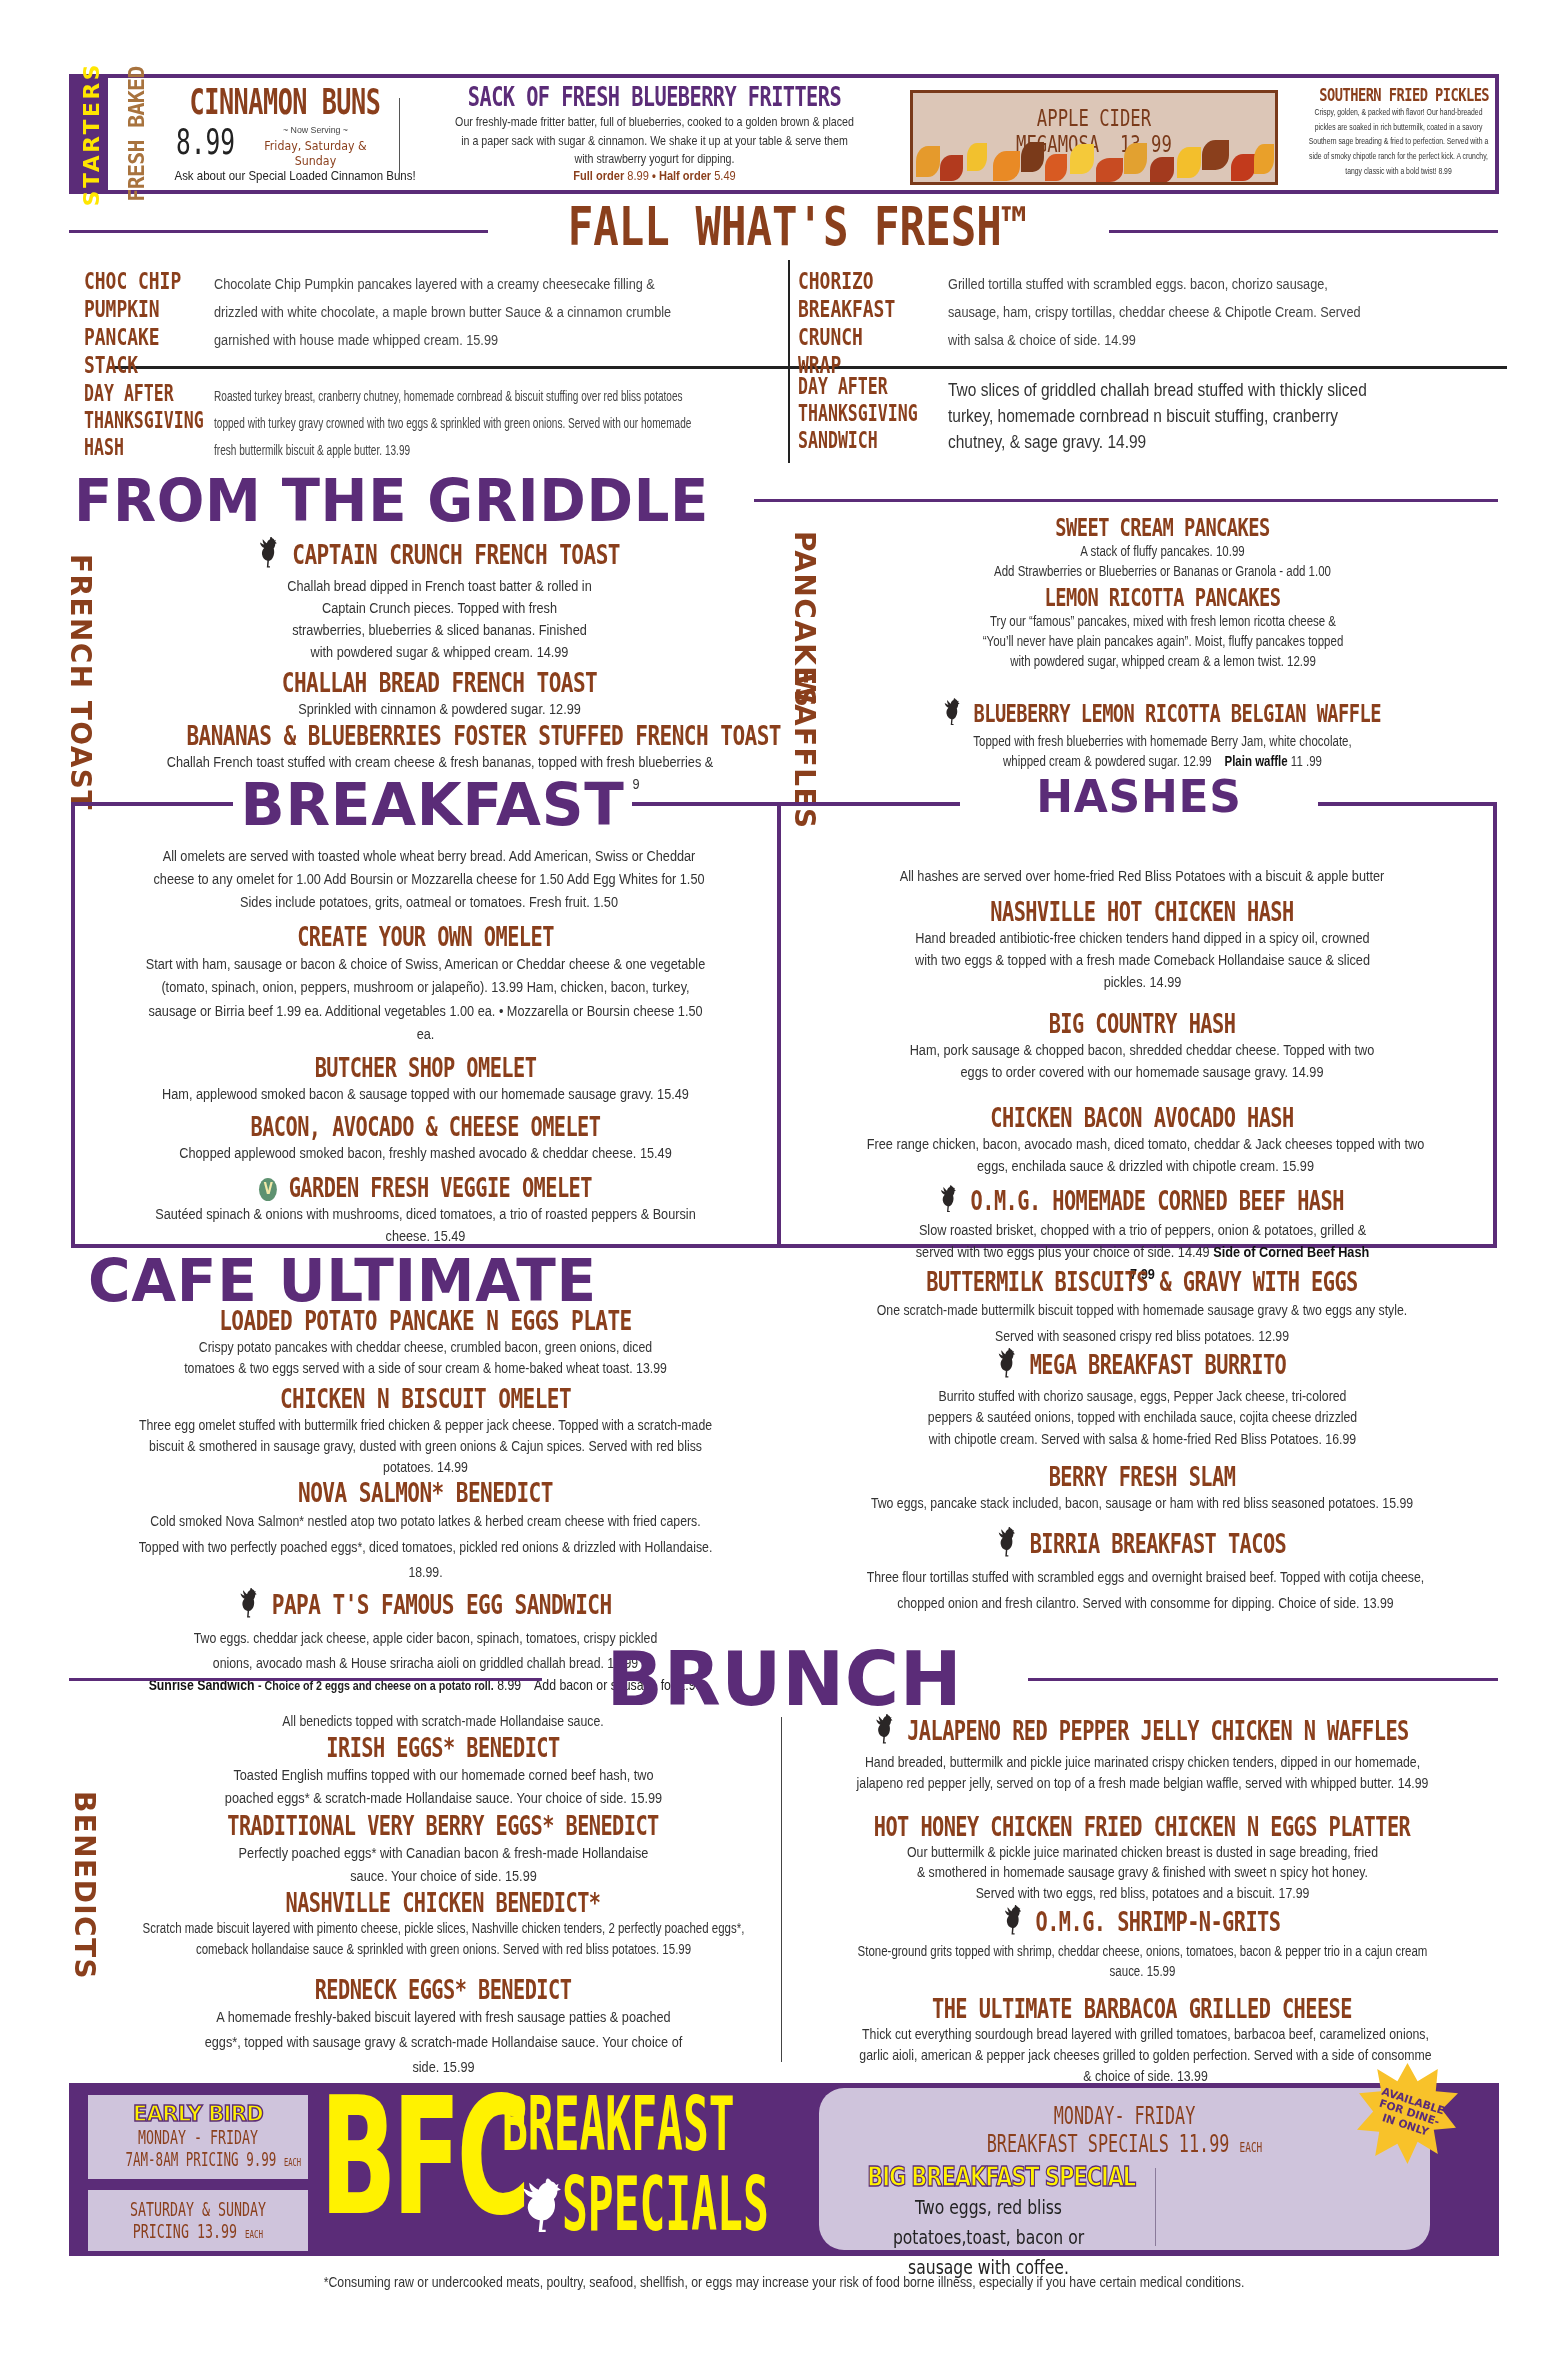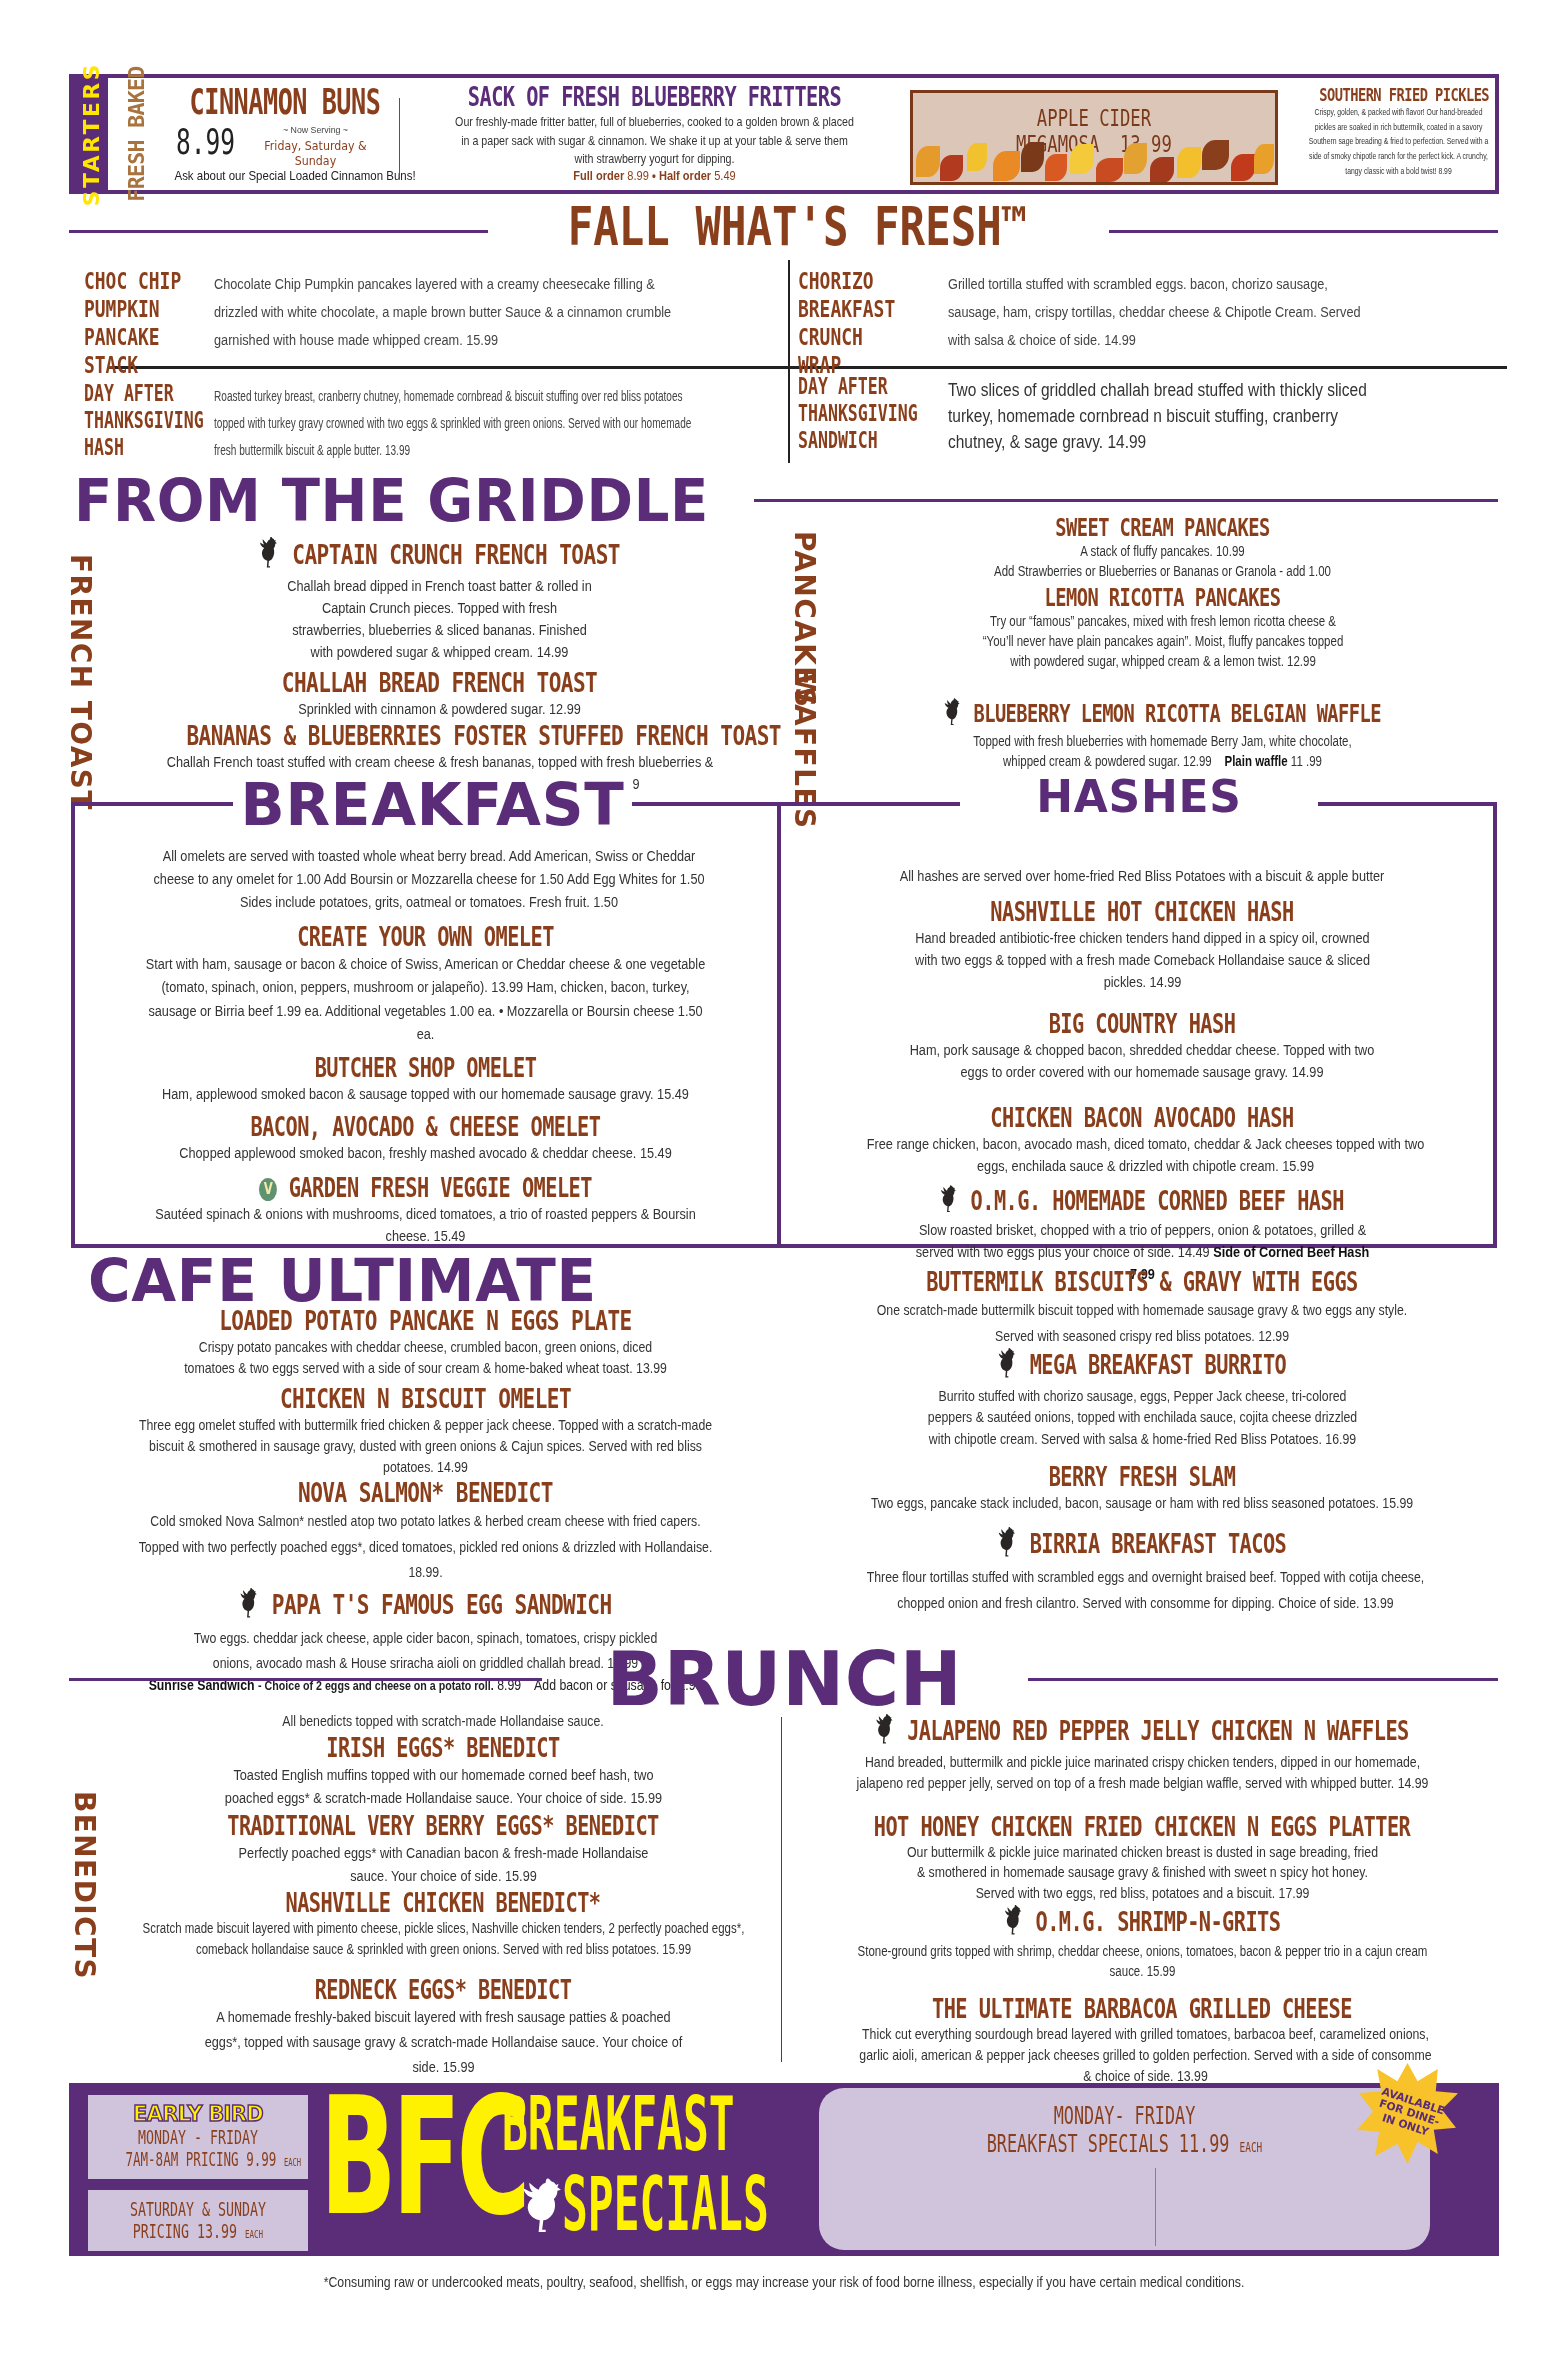--- a/index.html
+++ b/index.html
@@ -341,20 +341,24 @@
       <use href="#rooster-white"></use>
     </svg>
   <div class="abs" style="left:493px; top:84px; font-family:'DejaVu Sans Mono',monospace; font-weight:bold; font-size:74px; color:#fff200; transform:scaleX(0.58); transform-origin:left; line-height:1;">SPECIALS</div>
 
   <div class="lavender" style="left:750px; top:5.4px; width:611px; height:162px;border-radius:25px;">
     <div class="center" style="font-family:'DejaVu Sans Mono',monospace; color:#8a3f1c; font-size:24px; margin-top:13.5px; transform:scaleX(0.7);">MONDAY- FRIDAY</div>
     <div class="center" style="font-family:'DejaVu Sans Mono',monospace; color:#8a3f1c; font-size:24px; transform:scaleX(0.7); white-space:nowrap;">
       <span>BREAKFAST SPECIALS 11.99</span>
       <span style="font-size:13.5px;">EACH</span>
     </div>
+    <div class="abs" style="left:13.5px; top:73px; width:311px;">
+      <div class="center yellow-outline" style="font-size:27px; transform:scaleX(0.78); white-space:nowrap; letter-spacing:-1.4px;">BIG BREAKFAST SPECIAL</div>
+      <div class="center" style="font-family:'DejaVu Sans',sans-serif; font-size:20px; color:#222; line-height:1.5; transform:scaleX(0.78);">Two eggs, red bliss potatoes,toast, bacon or sausage with coffee.</div>
+    </div>
     <div class="abs" style="left:336px; top:80px; width:1.4px; height:78px; background:#8a7a9a;"></div>
   </div>
 
   <div class="starburst" style="left:1288px; top:-20px;"></div>
   <div class="abs center" style="left:1303px; top:12px; width:74px; font-family:'DejaVu Sans',sans-serif; font-weight:bold; font-size:10.8px; color:#5b2c78; transform:rotate(18deg); line-height:1.15;">AVAILABLE FOR DINE-IN ONLY</div>
 </div>
 
 <div class="abs center" style="left:69px; top:2273px; width:1430px; font-size:15px; color:#333; transform:scaleX(0.82);">*Consuming raw or undercooked meats, poultry, seafood, shellfish, or eggs may increase your risk of food borne illness, especially if you have certain medical conditions.</div>
 
 

